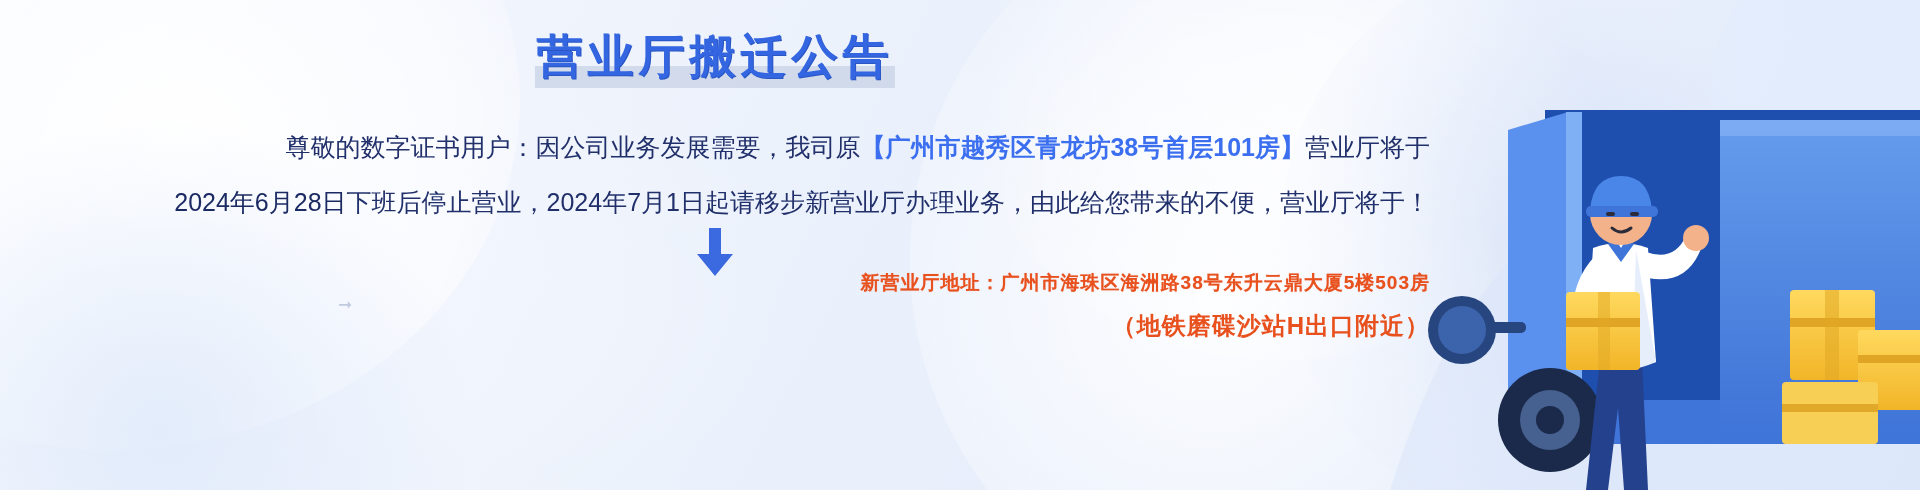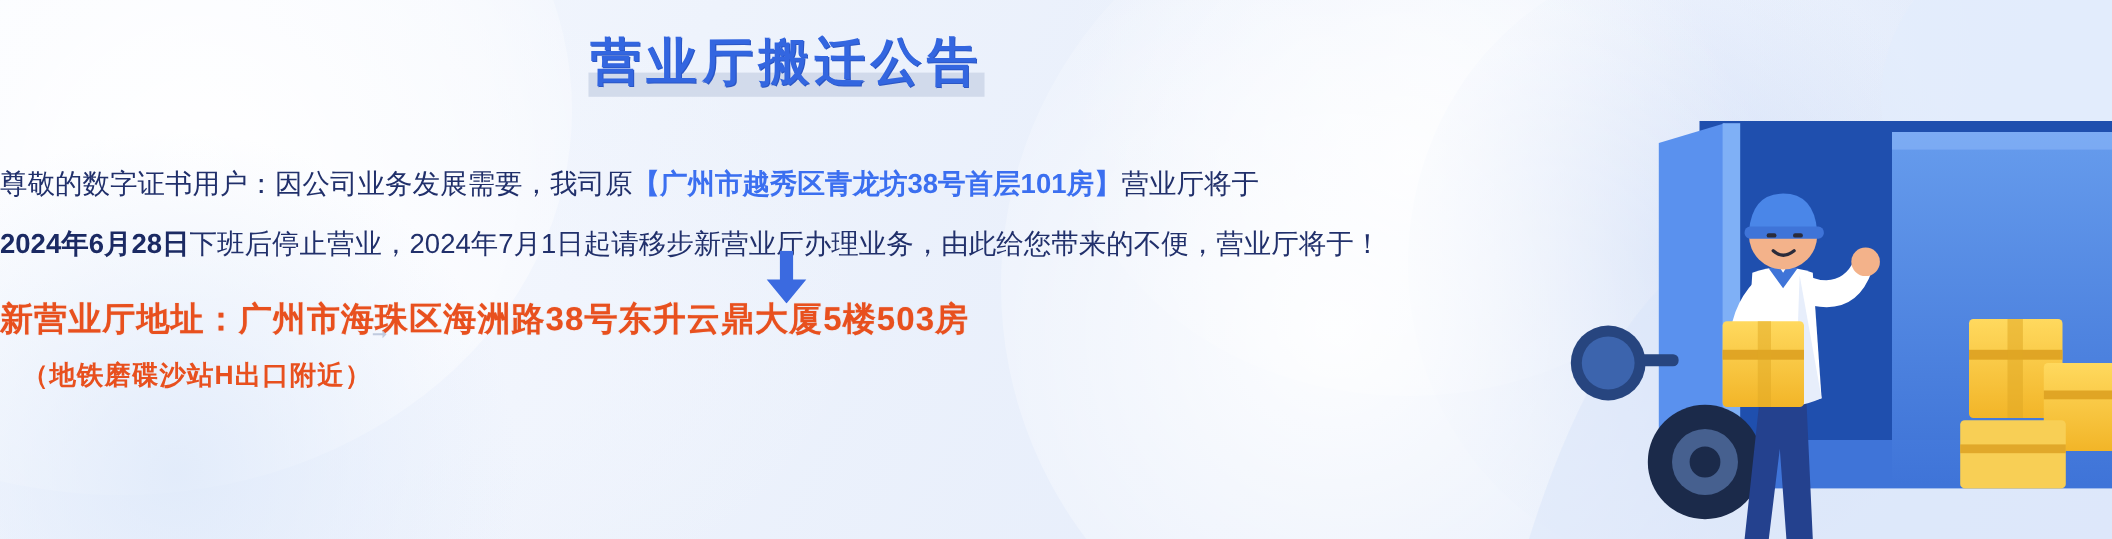--- a/index.html
+++ b/index.html
@@ -33,21 +33,21 @@
     background:radial-gradient(circle at 45% 50%, rgba(205,219,246,0.8) 0%, rgba(205,219,246,0) 72%); }
   .swoosh {
     position:absolute; right:250px; top:-120px;
     width:760px; height:760px; border-radius:50%;
     background:radial-gradient(circle at 40% 55%, rgba(255,255,255,0.9) 0%, rgba(255,255,255,0.2) 55%, rgba(255,255,255,0) 70%);
   }
 
   
   #content {
     position:absolute; left:0; top:0; width:1430px; height:490px;
-    text-align:left;
+    text-align:right;
   }
 
   
   #title-wrap {
     position:absolute; left:0; top:26px; width:100%;
     display:flex; justify-content:center; align-items:center;
   }
   #title-bg {
     position:absolute; left:50%; transform:translateX(-50%);
     top:40px; width:360px; height:22px;
@@ -56,43 +56,43 @@
   #title {
     position:relative;
     font-size:46px; font-weight:bold; letter-spacing:5px;
     color:#3366e0;
     -webkit-text-stroke:0px;
     text-shadow:1px 1px 0 #2b56c4;
   }
 
   
   #para {
-    position:absolute; left:0; top:140px; width:100%;
+    position:absolute; left:0; top:120px; width:100%;
     color:#21306b;
   }
   .pline {
     font-size:25px; line-height:55px;
     letter-spacing:0px; white-space:nowrap;
   }
   .hl-blue { color:#3b6ff0; font-weight:bold; }
-  .bold-dark { font-weight:bold; color:#1b2a63;margin-top:25px; }
+  .bold-dark { font-weight:normal; color:#1b2a63;margin-top:25px; }
 
   
   #arrow-wrap {
     position:absolute; left:0; top:228px; width:100%;
     display:flex; justify-content:center;
   }
   #down-arrow { display:block; }
 
   
   #addr-wrap {
     position:absolute; left:0; top:270px; width:100%;
   }
   #addr-main {
-    font-size:30px; font-weight:bold; letter-spacing:1px;
+    font-size:19px; font-weight:bold; letter-spacing:1px;
     color:#e8501e; white-space:nowrap;
     text-shadow:0 0 1px rgba(232,80,30,.4);
   }
   #addr-sub {
     margin-top:14px;
     font-size:24px; font-weight:bold; letter-spacing:1px;
     color:#e8501e; white-space:nowrap;padding-left:20px;
   }
   #mini-arrow {
     position:absolute; left:338px; top:24px;

